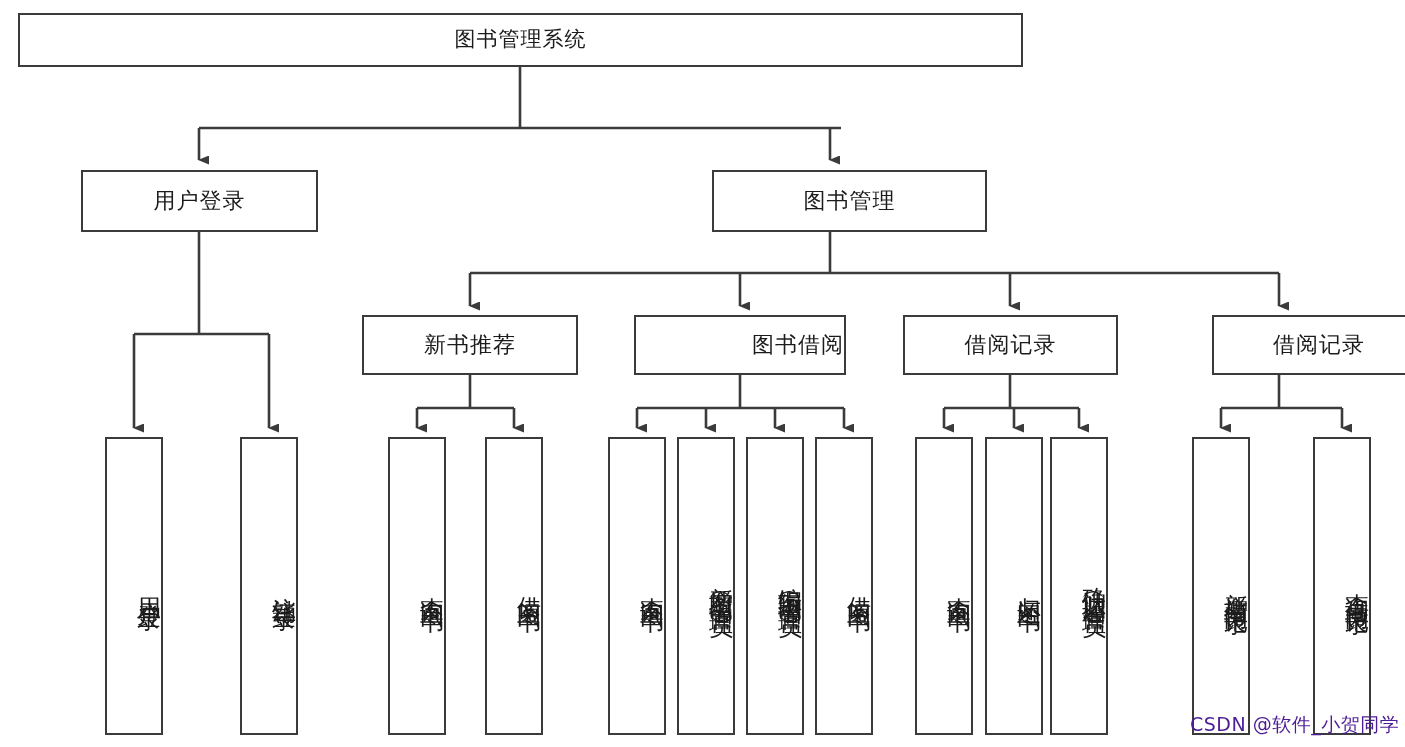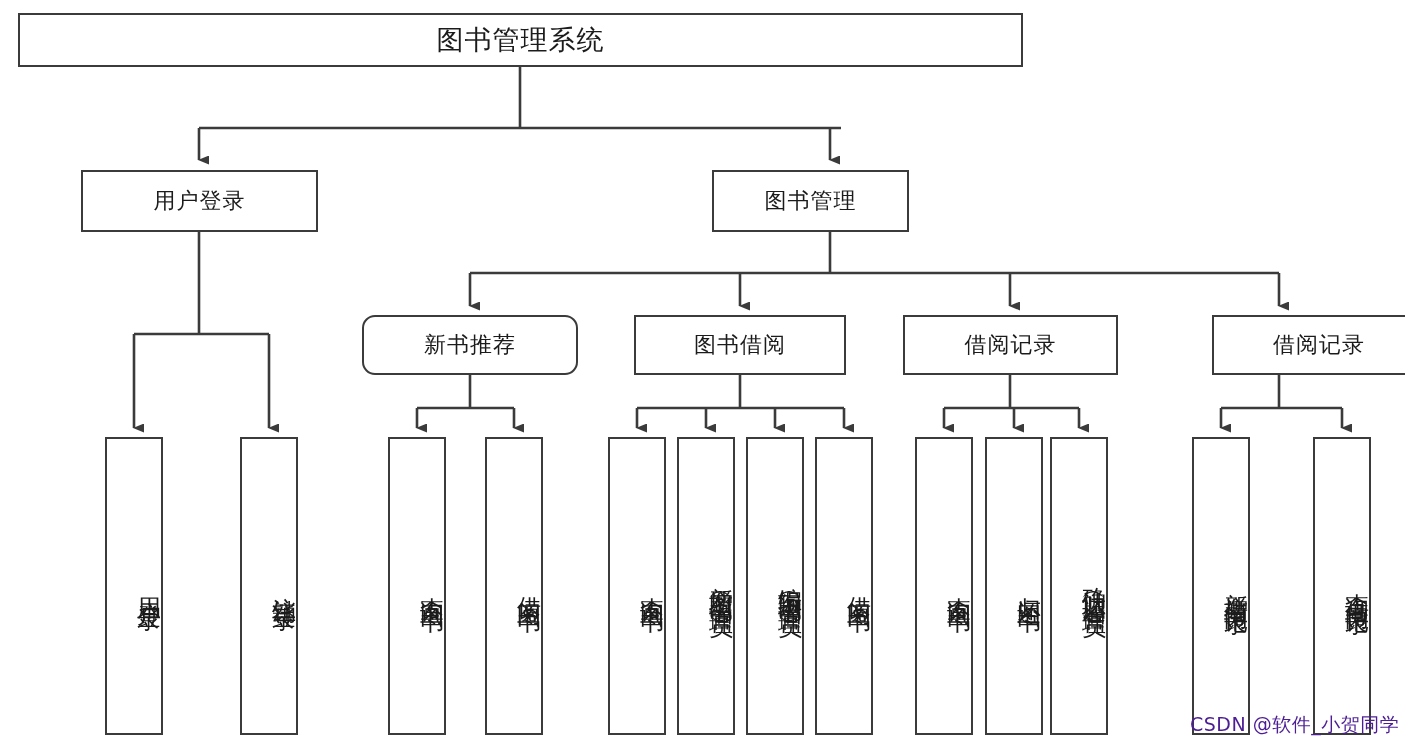--- a/index.html
+++ b/index.html
@@ -21,21 +21,21 @@
     display:flex;
     align-items:center;
     justify-content:center;
     color:#1b1b1b;
   }
   .node.h-node{
     font-size:22px;
     letter-spacing:1px;
     line-height:1.1;
   }
-  .node.root-node{font-size:27px;}
+  .node.root-node{font-size:21px;}
   .node.v-node{
     writing-mode:vertical-rl;
     text-orientation:upright;
     font-size:24px;
     letter-spacing:4px;
     padding-top:10px;
     padding-bottom:10px;
     align-items:flex-start;
     justify-content:center;
     line-height:1;
@@ -111,28 +111,28 @@
     </g>
   </svg>
 
   <div class="node h-node root-node" style="left:18px;top:13px;width:1005px;height:54px;">
     <span class="node-label">图书管理系统</span>
   </div>
 
   <div class="node h-node" style="left:81px;top:170px;width:237px;height:62px;">
     <span class="node-label">用户登录</span>
   </div>
-  <div class="node h-node" style="left:712px;top:170px;width:197px;height:62px;">
+  <div class="node h-node" style="left:712px;top:170px;width:275px;height:62px;">
     <span class="node-label">图书管理</span>
   </div>
 
-  <div class="node h-node" style="left:362px;top:315px;width:216px;height:60px;border-radius:13px;">
+  <div class="node h-node" style="left:362px;top:315px;width:216px;height:60px;">
     <span class="node-label">新书推荐</span>
   </div>
-  <div class="node h-node" style="left:634px;top:315px;width:212px;height:60px;">
+  <div class="node h-node" style="left:634px;top:315px;width:212px;height:60px;justify-content:flex-end;">
     <span class="node-label">图书借阅</span>
   </div>
   <div class="node h-node" style="left:903px;top:315px;width:215px;height:60px;">
     <span class="node-label">借阅记录</span>
   </div>
   <div class="node h-node" style="left:1212px;top:315px;width:214px;height:60px;">
     <span class="node-label">借阅记录</span>
   </div>
 
   <div class="node v-node" style="left:105px;top:437px;width:58px;height:298px;">

